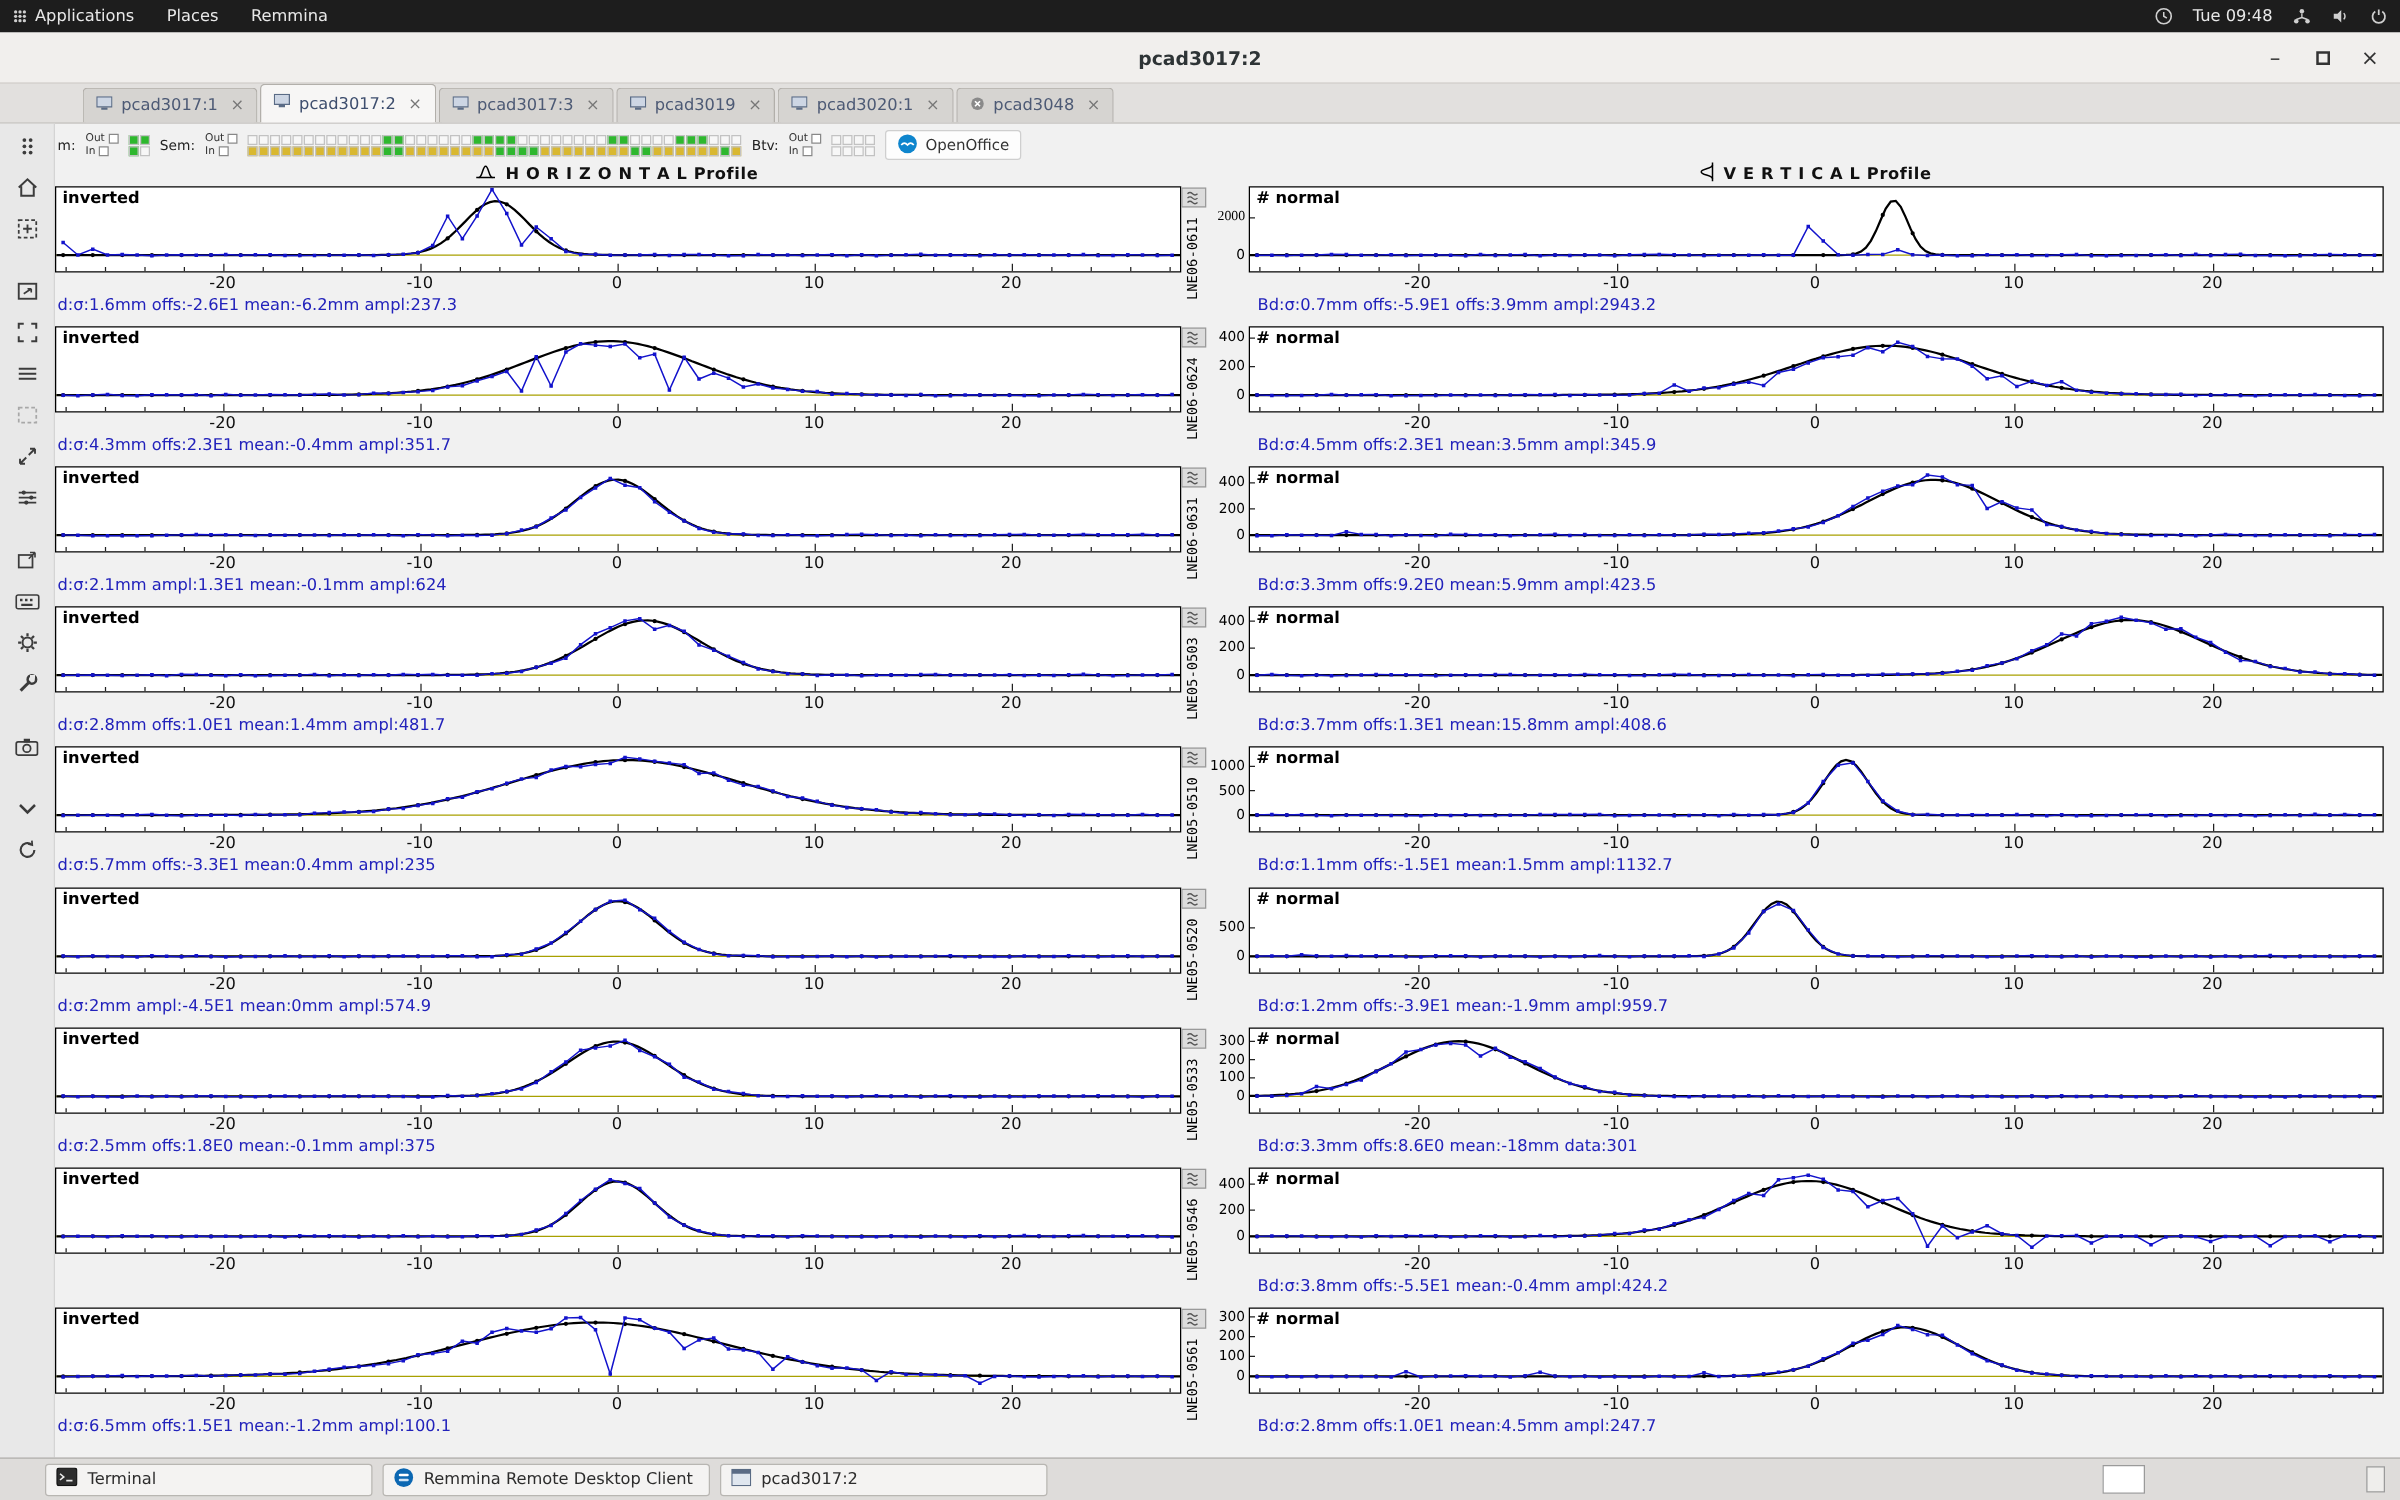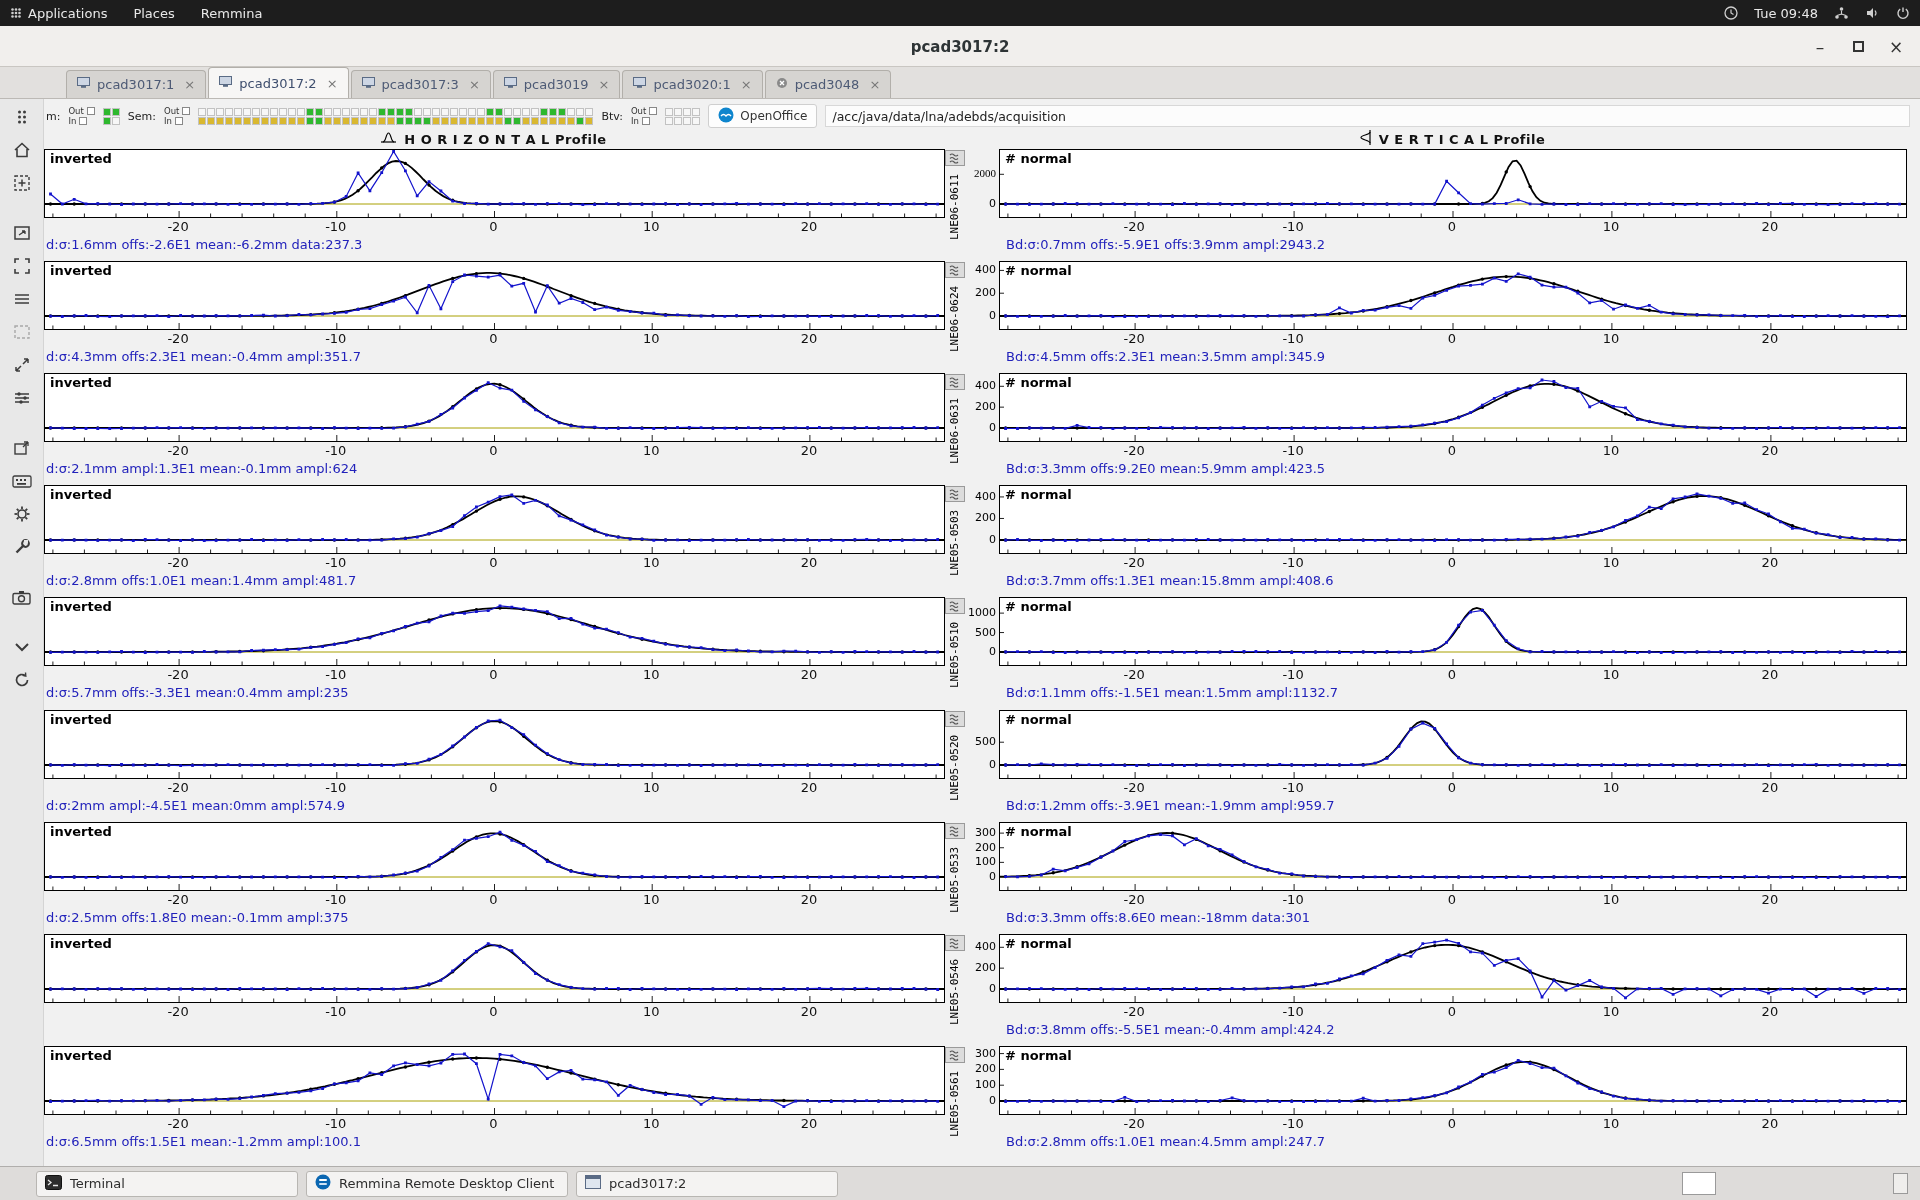--- a/index.html
+++ b/index.html
@@ -485,21 +485,20 @@
         </span>
       <span class="oo-btn">
         <span>
           <svg width="16" height="16" viewBox="0 0 16 16">
               <circle cx="8" cy="8" r="7.5" fill="#0e85cd"></circle>
               <path d="M3 9 q2.5 -3 5 0 q2.5 -3 5 0" stroke="#fff" stroke-width="1.4" fill="none"></path>
             </svg>
         </span>
         <span>OpenOffice</span>
       </span>
-      <span class="path-field">/acc/java/data/lna/adebds/acquisition</span>
     </div>
 
     <div class="pheader" id="hdr-left">
       <span>
         <svg width="17" height="13" viewBox="0 0 17 13">
             <path d="M1 11 H16" stroke="#000" stroke-width="1.2"></path>
             <path d="M3 11 C6 11 6 2 8.5 2 C11 2 11 11 14 11" stroke="#000" stroke-width="1.2" fill="none"></path>
           </svg>
       </span>
       <span>H O R I Z O N T A L  Profile</span>
@@ -523,21 +522,21 @@
             <path d="M5.5 44.0L17.3 54.0L29.2 49.3L41.0 53.9L52.8 53.6L64.7 54.0L76.5 54.5L88.3 54.0L100.2 53.9L112.0 54.1L123.8 54.0L135.6 53.6L147.5 54.1L159.3 53.8L171.1 53.8L183.0 54.4L194.8 54.4L206.6 54.3L218.4 54.1L230.3 54.1L242.1 53.9L253.9 54.4L265.8 53.7L277.6 53.3L289.4 52.2L301.2 46.4L313.1 22.9L324.9 40.9L336.7 22.7L348.6 1.5L360.4 20.8L372.2 45.9L384.0 31.6L395.9 41.0L407.7 51.1L419.5 53.5L431.4 53.4L443.2 54.1L455.0 53.9L466.8 53.9L478.7 53.6L490.5 54.4L502.3 53.6L514.2 53.6L526.0 54.1L537.8 54.6L549.7 54.5L561.5 53.6L573.3 54.0L585.1 54.0L597.0 54.3L608.8 54.0L620.6 53.7L632.5 54.5L644.3 53.8L656.1 54.5L667.9 54.1L679.8 53.8L691.6 53.4L703.4 54.1L715.3 54.0L727.1 54.2L738.9 54.5L750.7 53.7L762.6 54.1L774.4 53.7L786.2 54.2L798.1 53.9L809.9 54.2L821.7 53.6L833.5 54.4L845.4 54.4L857.2 53.8L869.0 53.9L880.9 54.4L892.7 54.2" stroke="#1313cc" stroke-width="1.2" fill="none"></path>
             <path d="M5.5 44.0h0.01M17.3 54.0h0.01M29.2 49.3h0.01M41.0 53.9h0.01M52.8 53.6h0.01M64.7 54.0h0.01M76.5 54.5h0.01M88.3 54.0h0.01M100.2 53.9h0.01M112.0 54.1h0.01M123.8 54.0h0.01M135.6 53.6h0.01M147.5 54.1h0.01M159.3 53.8h0.01M171.1 53.8h0.01M183.0 54.4h0.01M194.8 54.4h0.01M206.6 54.3h0.01M218.4 54.1h0.01M230.3 54.1h0.01M242.1 53.9h0.01M253.9 54.4h0.01M265.8 53.7h0.01M277.6 53.3h0.01M289.4 52.2h0.01M301.2 46.4h0.01M313.1 22.9h0.01M324.9 40.9h0.01M336.7 22.7h0.01M348.6 1.5h0.01M360.4 20.8h0.01M372.2 45.9h0.01M384.0 31.6h0.01M395.9 41.0h0.01M407.7 51.1h0.01M419.5 53.5h0.01M431.4 53.4h0.01M443.2 54.1h0.01M455.0 53.9h0.01M466.8 53.9h0.01M478.7 53.6h0.01M490.5 54.4h0.01M502.3 53.6h0.01M514.2 53.6h0.01M526.0 54.1h0.01M537.8 54.6h0.01M549.7 54.5h0.01M561.5 53.6h0.01M573.3 54.0h0.01M585.1 54.0h0.01M597.0 54.3h0.01M608.8 54.0h0.01M620.6 53.7h0.01M632.5 54.5h0.01M644.3 53.8h0.01M656.1 54.5h0.01M667.9 54.1h0.01M679.8 53.8h0.01M691.6 53.4h0.01M703.4 54.1h0.01M715.3 54.0h0.01M727.1 54.2h0.01M738.9 54.5h0.01M750.7 53.7h0.01M762.6 54.1h0.01M774.4 53.7h0.01M786.2 54.2h0.01M798.1 53.9h0.01M809.9 54.2h0.01M821.7 53.6h0.01M833.5 54.4h0.01M845.4 54.4h0.01M857.2 53.8h0.01M869.0 53.9h0.01M880.9 54.4h0.01M892.7 54.2h0.01" stroke="#1313cc" stroke-width="2.8" stroke-linecap="square" fill="none"></path>
           </svg><span class="mode-label">inverted</span></div>
         <div class="xticks" style="left: 44px; top: 218px; width: 899px;">
           <span class="xtick" style="left: 14.9123%;">-20</span>
           <span class="xtick" style="left: 32.4561%;">-10</span>
           <span class="xtick" style="left: 50%;">0</span>
           <span class="xtick" style="left: 67.5439%;">10</span>
           <span class="xtick" style="left: 85.0877%;">20</span>
         </div>
-        <div class="stats" style="left: 46px; top: 237px;">d:σ:1.6mm offs:-2.6E1 mean:-6.2mm data:237.3</div>
+        <div class="stats" style="left: 46px; top: 237px;">d:σ:1.6mm offs:-2.6E1 mean:-6.2mm ampl:237.3</div>
         <div class="gutter" style="left: 944px; top: 149px; width: 55px; height: 99px;">
           <span class="wavy-btn">
             <svg width="14" height="13" viewBox="0 0 14 13">
               <path d="M2 3 q2 -2 4 0 t4 0" stroke="#555" fill="none" stroke-width="1.1"></path>
               <path d="M2 6.5 q2 -2 4 0 t4 0" stroke="#555" fill="none" stroke-width="1.1"></path>
               <path d="M2 10 q2 -2 4 0 t4 0" stroke="#555" fill="none" stroke-width="1.1"></path>
             </svg>
           </span>
           <span class="vlabel">LNE06-0611</span>
           <span class="ytick" style="top: 18.303px; font-family: Liberation Serif, serif;">2000</span>

